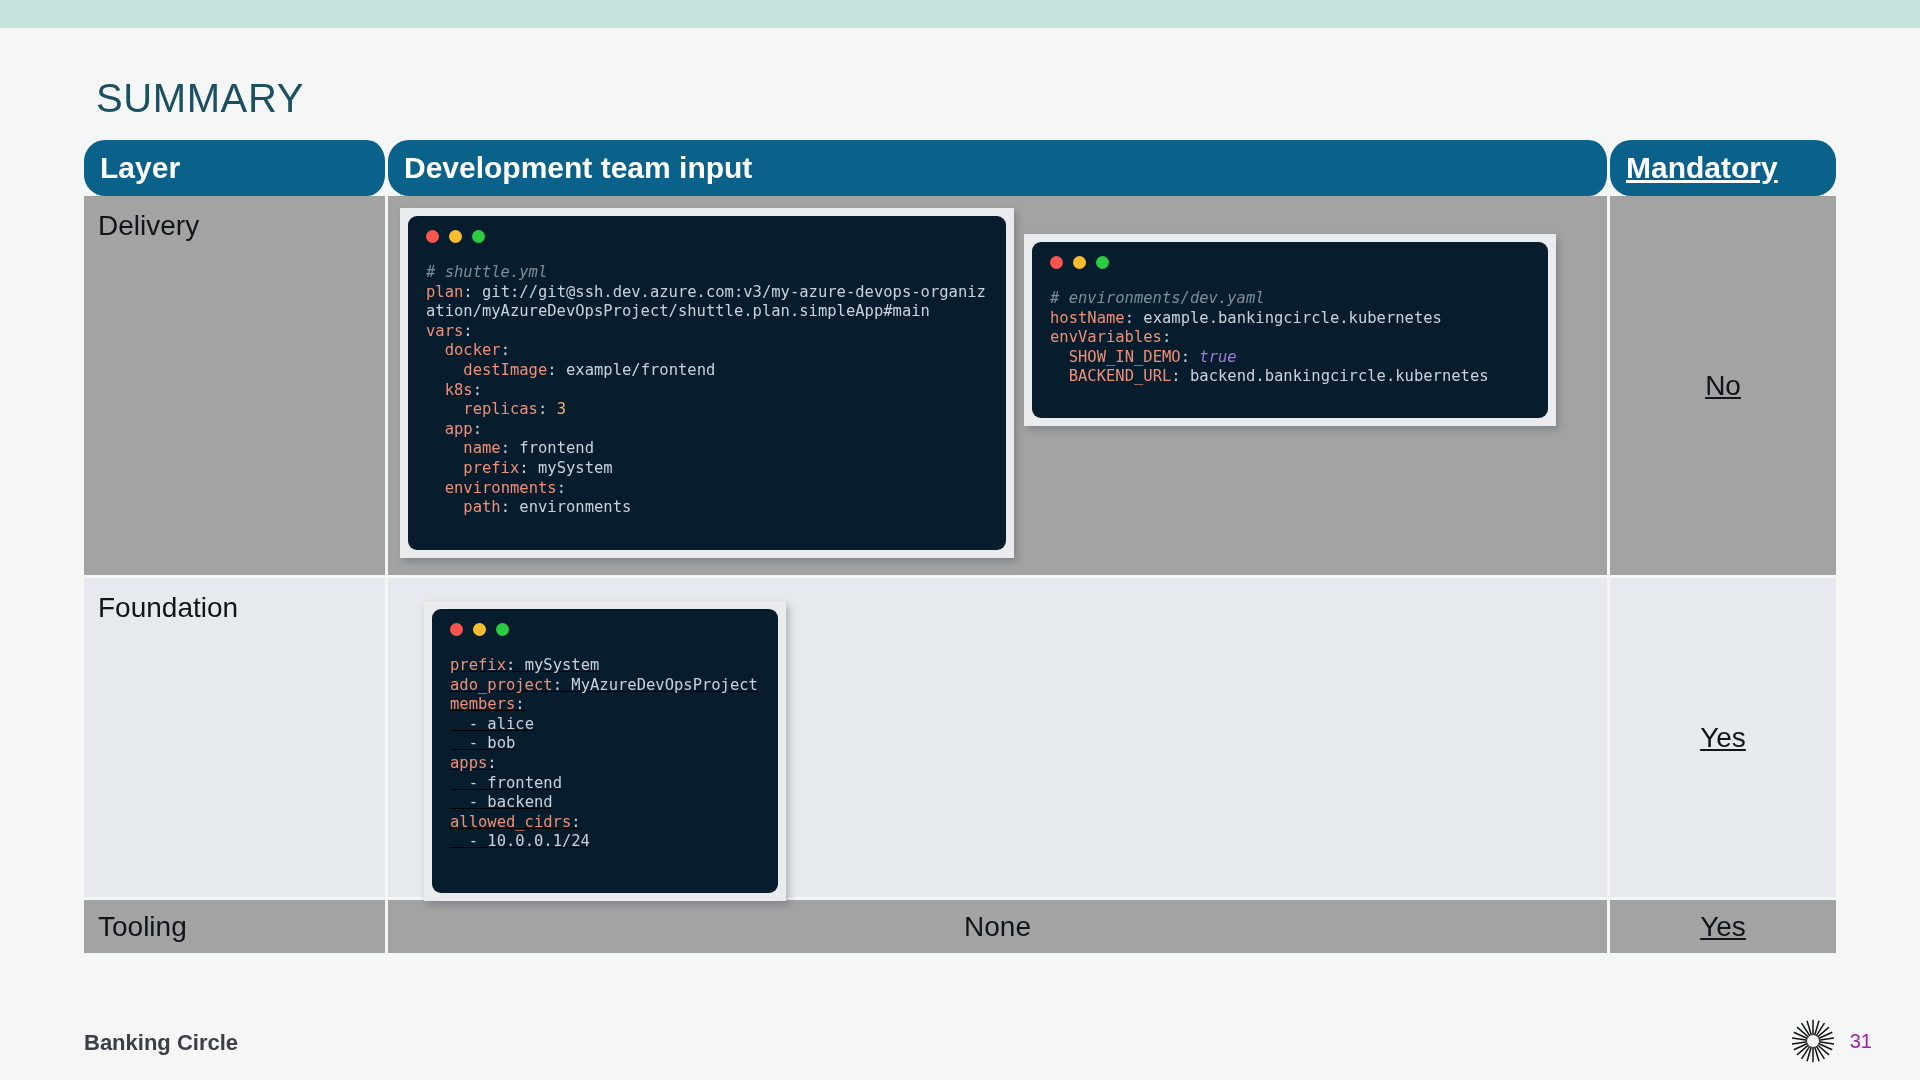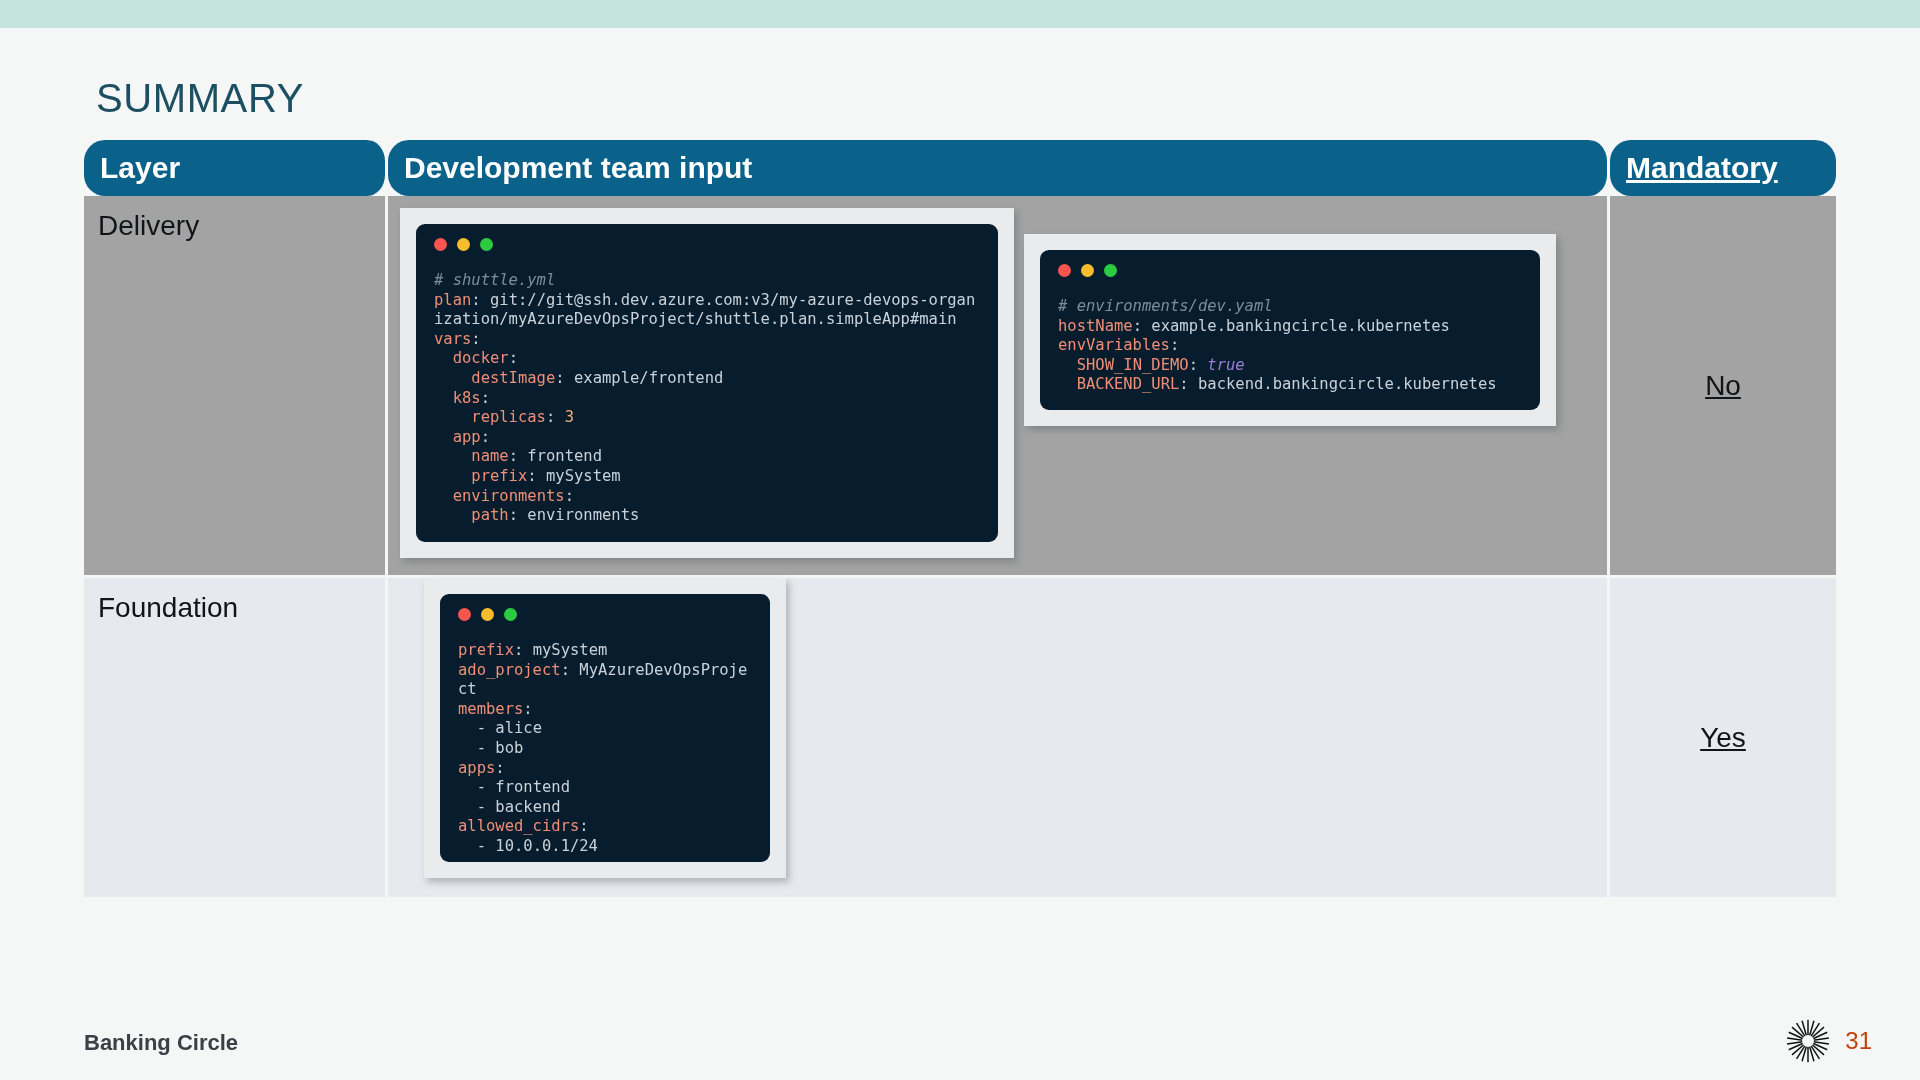--- a/index.html
+++ b/index.html
@@ -108,21 +108,21 @@
     font-size: 28px;
     color: #111418;
     vertical-align: middle !important;
   }
 
   
   .term-frame {
     position: absolute;
     background: #e9ebed;
     box-shadow: 3px 4px 7px rgba(80,90,100,0.38);
-    padding: 16px;
+    padding: 8px;
   }
 
   .term {
     background: #071c2c;
     border-radius: 9px;
     width: 100%;
     height: 100%;
     padding: 14px 16px 14px 18px;
     overflow: hidden;
   }
@@ -148,21 +148,21 @@
   .code .cm  { color: #7d8d99; font-style: italic; }
   .code .k   { color: #ef8f76; }
   .code .v   { color: #c9d2da; }
   .code .num { color: #f1b07a; }
   .code .bool{ color: #9a7fd6; font-style: italic; }
   .code .p   { color: #c9d2da; }
 
   
   #term-shuttle   { left: 12px;  top: 12px;  width: 614px;  height: 350px; }
   #term-devyaml   { left: 636px; top: 14px;  width: 532px;  height: 192px; margin-top: 24px; }
-  #term-foundation{ left: 36px;  top: 0;  width: 362px;  height: 300px; }
+  #term-foundation{ left: 36px;  top: 23px;  width: 362px;  height: 300px; text-decoration: underline; }
 
   
   .footer-brand {
     position: absolute;
     left: 84px;
     bottom: 24px;
     font-size: 22px;
     color: #3b4046;
     font-family: "Liberation Sans", sans-serif;
     font-weight: bold;
@@ -171,22 +171,22 @@
   .footer-right {
     position: absolute;
     right: 48px;
     bottom: 16px;
     display: flex;
     align-items: center;
     gap: 14px;
   }
 
   .page-number {
-    font-size: 24px;
-    color: #c2410c;
+    font-size: 20px;
+    color: #a21caf;
   }
 
   .logo-sun { width: 46px; height: 46px; display: block; }
 </style>
 </head>
 <body>
 
 <div class="top-banner"></div>
 
 <h1 class="slide-title">SUMMARY</h1>
@@ -263,20 +263,25 @@
   <span class="v">- frontend</span>
   <span class="v">- backend</span>
 <span class="k">allowed_cidrs</span><span class="p">:</span>
   <span class="v">- 10.0.0.1/24</span></div>
           </div>
         </div>
       </td>
       <td class="cell-mandatory">Yes</td>
     </tr>
 
+    <tr class="row-a row-tooling">
+      <td class="cell-layer">Tooling</td>
+      <td class="cell-center">None</td>
+      <td class="cell-mandatory">Yes</td>
+    </tr>
 
   </tbody>
 </table>
 
 <div class="footer-brand">Banking Circle</div>
 
 <div class="footer-right">
   <svg class="logo-sun" viewBox="0 0 100 100">
     <g id="sun-rays" fill="#111111">
         <rect x="48.4" y="4" width="3.2" height="42" transform="rotate(0 50 50)"></rect>

